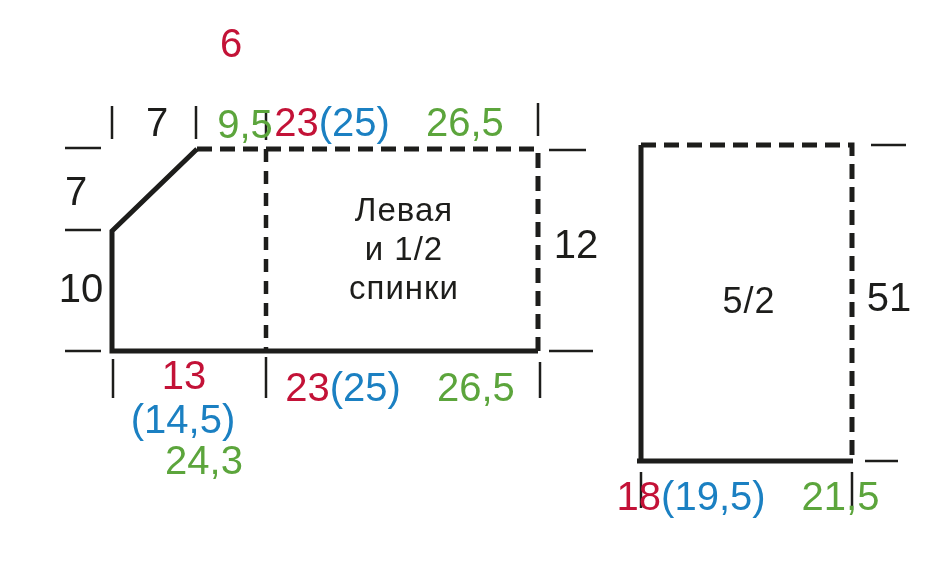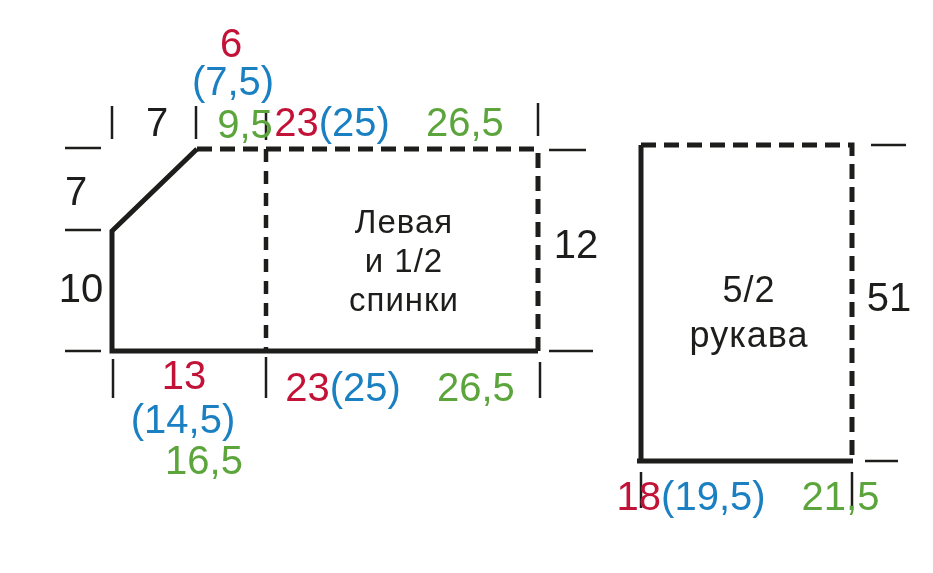--- a/index.html
+++ b/index.html
@@ -31,21 +31,20 @@
   .s1{color:var(--c-s1,#c31237);}
   .s2{color:var(--c-s2,#1b80c2);}
   .s3{color:var(--c-s3,#5ca53c);padding-left:36px;}
   .piece-label{
     position:absolute;
     transform:translate(-50%,-50%);
     text-align:center;
     color:var(--c-line,#1d1d1b);
     white-space:nowrap;
     letter-spacing:1px;
-    margin-top:12px;
   }
   .piece-label.front{font-size:33px;line-height:39px;}
   .piece-label.sleeve{font-size:36px;line-height:45px;}
 </style>
 </head>
 <body>
 
 <div class="stage">
 
   <svg class="diagram" width="933" height="573" viewBox="0 0 933 573">
@@ -71,57 +70,55 @@
       <line x1="549" y1="150" x2="586" y2="150"></line>
       <line x1="549" y1="351" x2="593" y2="351"></line>
       <line x1="871" y1="145" x2="906" y2="145"></line>
       <line x1="865" y1="461" x2="898" y2="461"></line>
       <line x1="641" y1="472" x2="641" y2="508"></line>
       <line x1="852" y1="472" x2="852" y2="510"></line>
     </g>
   </svg>
 
   <div class="num s1" style="left:231px;top:43px">6</div>
-  <div class="num s2" style="left:233px;top:81px">(7,5)</div>
   <div class="num" style="left:157px;top:122px">7</div>
   <div class="num s3" style="left:227px;top:124px">9,5</div>
 
   <div class="num" style="left:389px;top:122px">
     <span class="row">
       <span class="s1">23</span>
       <span class="s2">(25)</span>
       <span class="s3">26,5</span>
     </span>
   </div>
 
   <div class="num" style="left:76px;top:191px">7</div>
   <div class="num" style="left:81px;top:288px">10</div>
   <div class="num" style="left:576px;top:244px">12</div>
 
   <div class="num s1" style="left:184px;top:375px">13</div>
   <div class="num s2" style="left:183px;top:419px">(14,5)</div>
-  <div class="num s3" style="left:186px;top:460px">16,5</div>
+  <div class="num s3" style="left:186px;top:460px">24,3</div>
 
   <div class="num" style="left:400px;top:387px">
     <span class="row">
       <span class="s1">23</span>
       <span class="s2">(25)</span>
       <span class="s3">26,5</span>
     </span>
   </div>
 
   <div class="piece-label front" style="left:404px;top:248px">
     <div>Левая</div>
     <div>и 1/2</div>
     <div>спинки</div>
   </div>
 
   <div class="piece-label sleeve" style="left:749px;top:300px">
     <div>5/2</div>
-    <div>рукава</div>
   </div>
 
   <div class="num" style="left:889px;top:297px">51</div>
 
   <div class="num" style="left:748px;top:496px">
     <span class="row">
       <span class="s1">18</span>
       <span class="s2">(19,5)</span>
       <span class="s3">21,5</span>
     </span>

